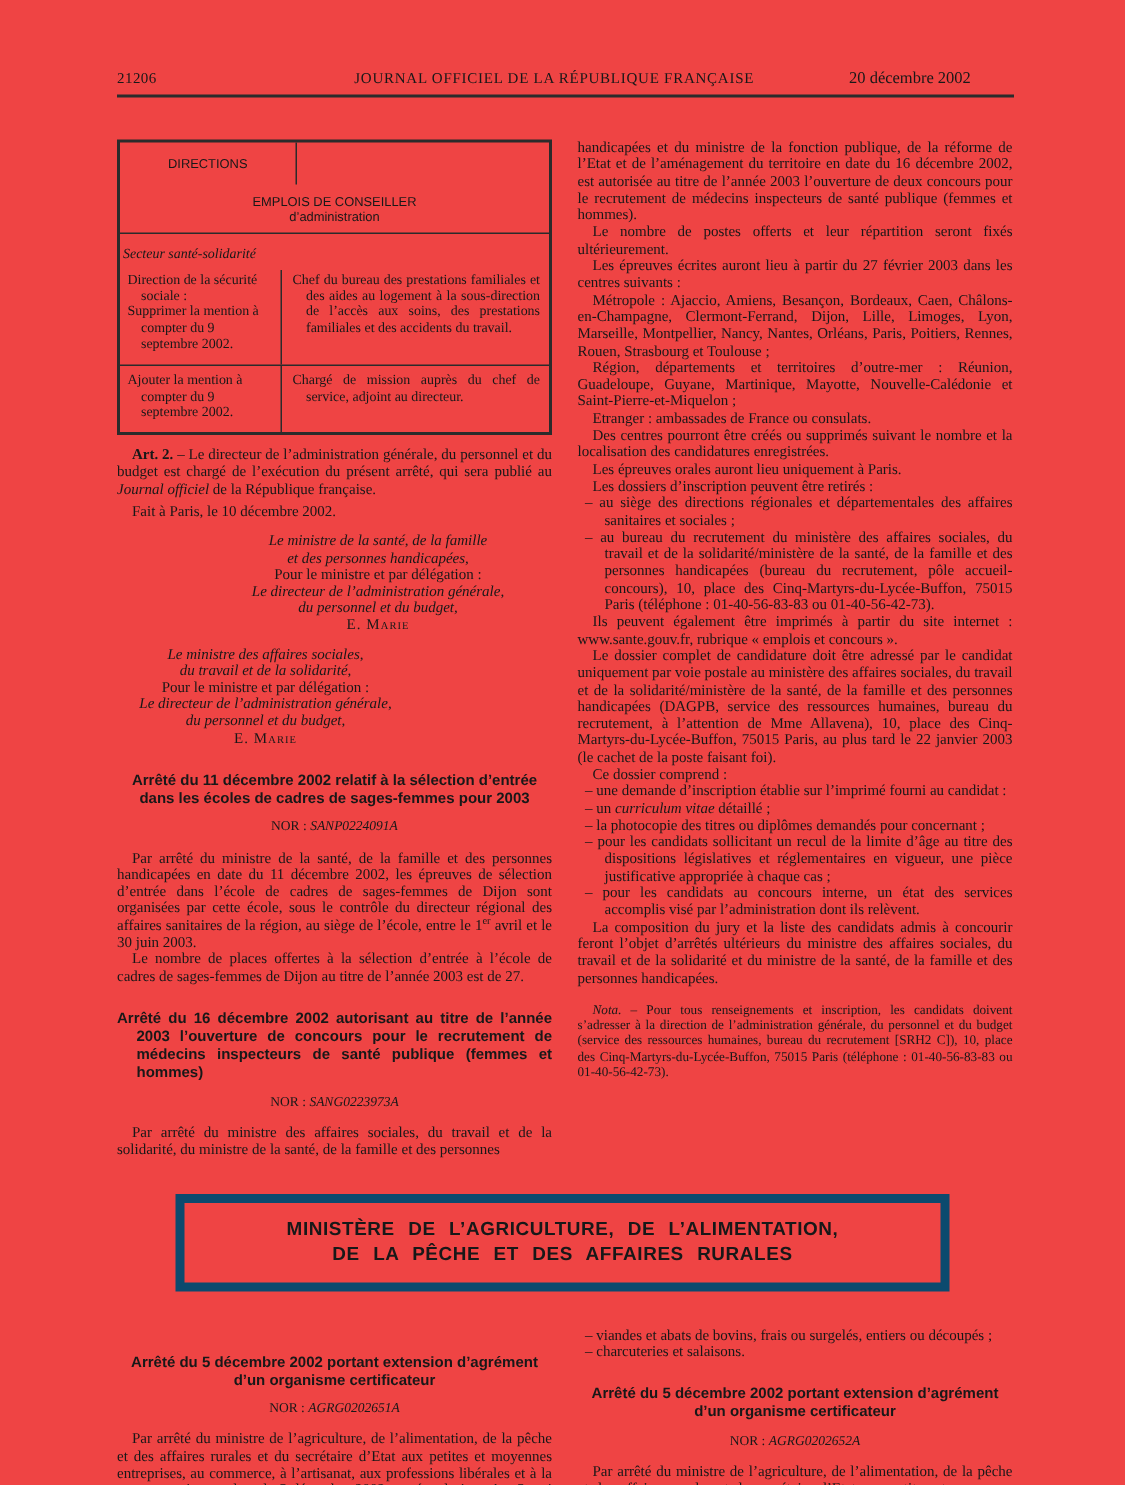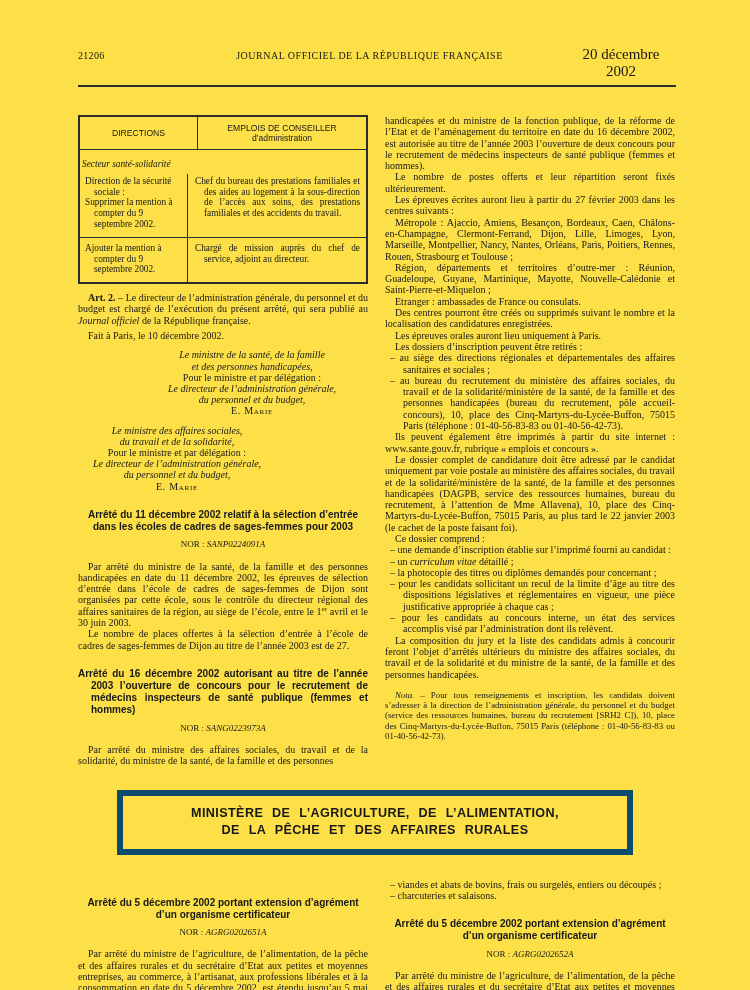--- a/index.html
+++ b/index.html
@@ -1,35 +1,35 @@
 <!DOCTYPE html>
 <html lang="fr"><head>
 <meta charset="utf-8">
 <style>
   * { box-sizing: border-box; margin: 0; padding: 0; }
   html, body { background: #e8e8e6; }
   body { font-family: "Liberation Serif", serif; color: #181818; }
   .page {
     width: 750px; height: 990px; margin: 0 auto; overflow: hidden;
-    background: #fde047; position: relative;
+    background: #ef4444; position: relative;
   }
   
   .header { display: flex; align-items: baseline; padding: 46px 74px 0 78px; font-size: 10px; }
   .pnum { width: 95px; letter-spacing: 0.3px; }
   .jtitle { flex: 1; text-align: center; letter-spacing: 0.5px; font-size: 10px; }
-  .hdate { width: 110px; text-align: center; font-size: 15px; }
+  .hdate { width: 110px; text-align: left; font-size: 11px; }
   .hrule { height: 2px; background: #2b2b2b; margin: 5px 74px 0 78px; }
   
   .cols { display: flex; gap: 17px; padding: 0 74px 0 78px; }
   .col { width: 290px; flex: none; font-size: 10px; line-height: 11.3px; }
   .top-section { margin-top: 28px; min-height: 648px; }
   
   .jo-table { border: 2px solid #2b2b2b; font-size: 9.3px; line-height: 10.8px; }
   .t-head { display: flex; border-bottom: 1px solid #2b2b2b; text-align: center;
-            font-family: "Liberation Sans", sans-serif; font-size: 8.6px; line-height: 10px; }
+            font-family: "Liberation Sans", sans-serif; font-size: 8.6px; line-height: 10px; flex-direction: column; }
   .t-head .hc1 { width: 118px; border-right: 1px solid #2b2b2b; display: flex;
                  align-items: center; justify-content: center; padding: 9px 4px; }
   .t-head .hc2 { flex: 1; display: flex; flex-direction: column; 
                  justify-content: center; padding: 6px 4px; }
   .t-sect { text-align: left; font-style: italic; padding: 9px 2px 4px; }
   .t-row { display: flex; }
   .t-row .c1 { width: 108px; border-right: 1px solid #2b2b2b; padding: 2px 5px 7px 5px; }
   .t-row .c2 { flex: 1; padding: 2px 6px 7px 7px; text-align: justify; }
   .t-row.sep { border-top: 1px solid #2b2b2b; }
   .t-row.sep .c1, .t-row.sep .c2 { padding-top: 5px; }

